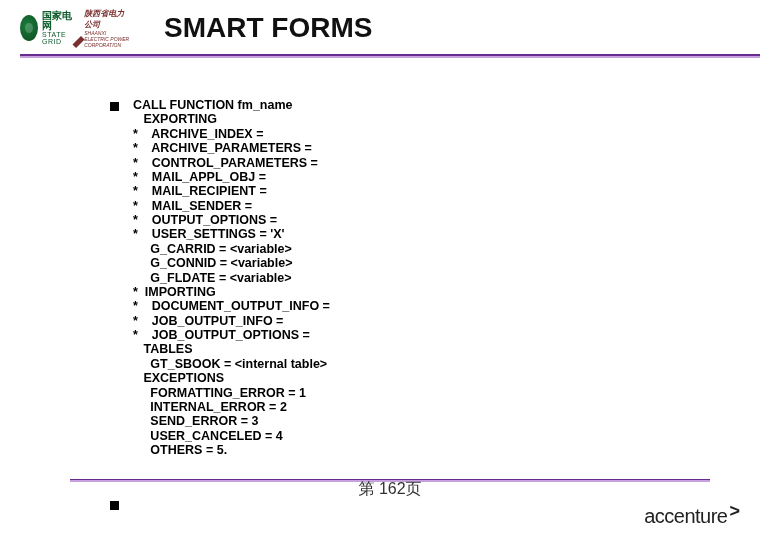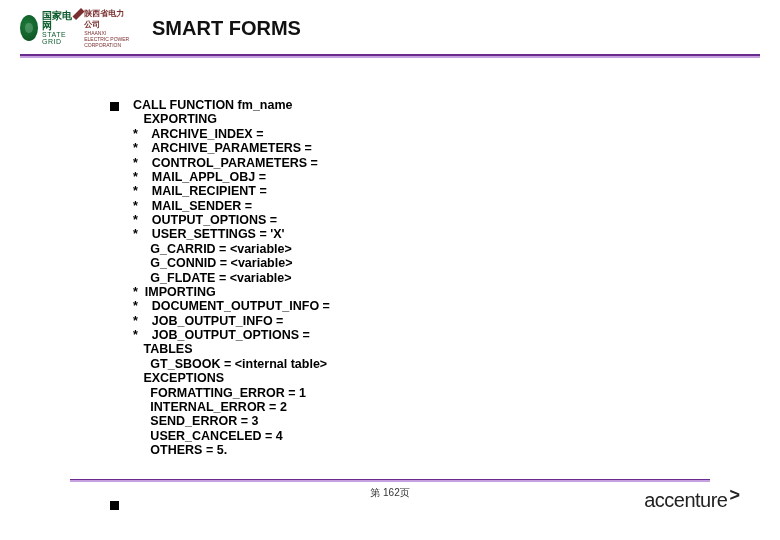--- a/index.html
+++ b/index.html
@@ -49,34 +49,35 @@
     flex-direction: column;
     line-height: 1;
   }
   .sg-cn { font-size: 10px; color: #0a5a2a; font-weight: bold; }
   .sg-en { font-size: 7px; color: #0a5a2a; letter-spacing: .5px; }
   .sub-logo {
     font-size: 8px;
     color: #7a2e2e;
     font-weight: bold;
     display: flex;
-    align-items: flex-start;
+    align-items: flex-end;
     gap: 3px;
+    font-style: italic;
   }
   .sub-icon {
     width: 12px; height: 12px;
     background: #7a2e2e;
     transform: rotate(45deg);
   }
   .sub-en { font-size: 5px; color: #7a2e2e; font-weight: normal; }
   .title {
-    font-size: 20px;
+    font-size: 28px;
     font-weight: bold;
     color: #111;
-    margin-left: 4px;
+    margin-left: 16px;
   }
   .divider {
     margin: 2px 20px 8px 20px;
     height: 4px;
     background: linear-gradient(to bottom, #6a2b8f 0%, #6a2b8f 40%, #c7a0e0 40%, #c7a0e0 100%);
   }
   .content {
     padding: 0 0 0 110px;
   }
   .bullet-block {
@@ -105,27 +106,27 @@
     right: 70px;
     bottom: 58px;
     height: 3px;
     background: linear-gradient(to bottom, #6a2b8f 0%, #6a2b8f 50%, #c7a0e0 50%, #c7a0e0 100%);
   }
   .page-num {
     position: absolute;
     bottom: 40px;
     left: 50%;
     transform: translateX(-50%);
-    font-size: 10px;
+    font-size: 16px;
     color: #333;
   }
   .acc-logo {
     position: absolute;
     right: 40px;
-    bottom: 28px;
+    bottom: 12px;
     display: flex;
     align-items: flex-start;
     gap: 2px;
   }
   .acc-text {
     font-size: 20px;
     color: #222;
     font-weight: normal;
     letter-spacing: -.5px;
   }

